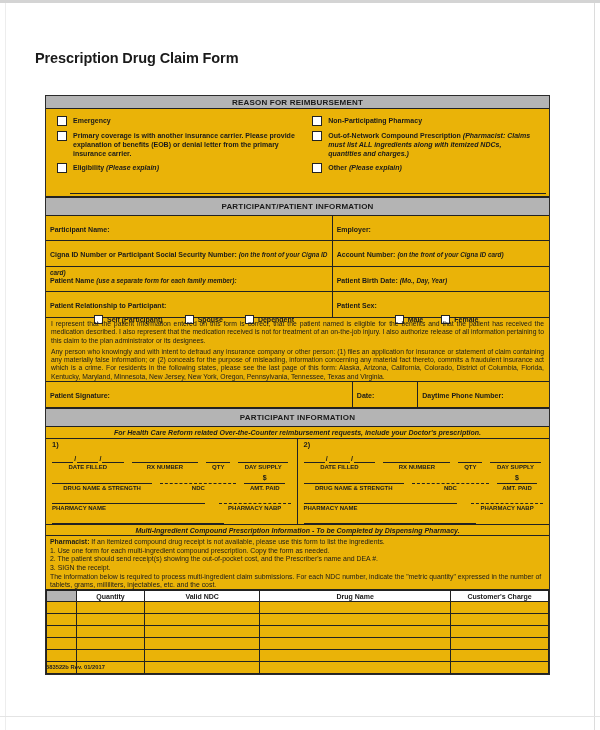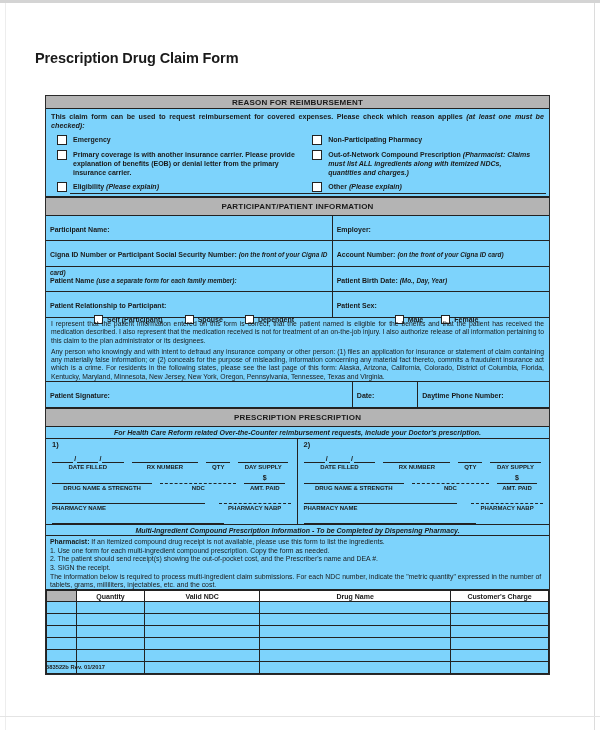--- a/index.html
+++ b/index.html
@@ -17,21 +17,21 @@
   .edge-right { position:absolute; left:594px; top:3px; width:1px; height:727px; background:#dcdcdc; }
   .edge-bottom { position:absolute; left:0; top:716px; width:600px; height:1px; background:#e4e4e4; }
 
   .page-title {
     position:absolute; left:35px; top:50px;
     font-size:14.5px; font-weight:700; letter-spacing:-0.1px;
   }
 
   .form {
     position:absolute; left:45px; top:95px; width:505px;
-    border:1.5px solid #2b2b2b; background:#7dd3fc;
+    border:1.5px solid #2b2b2b; background:#eab308;
   }
   .band {
     height:13px; background:#b4b4b4;
     border-top:1px solid #222; border-bottom:1px solid #222;
     display:flex; align-items:center; justify-content:center;
     font-size:8px; font-weight:700; letter-spacing:0.2px;
   }
   .band.h12 { height:19px; }
   .band.first { border-top:none; }
 
@@ -113,21 +113,20 @@
 <div class="edge-left"></div>
 <div class="edge-right"></div>
 <div class="edge-bottom"></div>
 
 <div class="page-title">Prescription Drug Claim Form</div>
 
 <div class="form">
 
   <div class="band first">REASON FOR REIMBURSEMENT</div>
   <div class="reason-body">
-    <div class="intro"><span>This claim form can be used to request reimbursement for covered expenses. Please check which reason applies </span><i>(at least one must be checked):</i></div>
     <div class="cb-grid">
       <div class="cbitem indent">
         <span class="cb"></span>
         <span><span>Emergency</span></span>
       </div>
       <div class="cbitem">
         <span class="cb"></span>
         <span><span>Non-Participating Pharmacy</span></span>
       </div>
       <div class="cbitem indent">
@@ -201,21 +200,21 @@
     <p>I represent that the patient information entered on this form is correct, that the patient named is eligible for the benefits and that the patient has received the medication described. I also represent that the medication received is not for treatment of an on-the-job injury. I also authorize release of all information pertaining to this claim to the plan administrator or its designees.</p>
     <p>Any person who knowingly and with intent to defraud any insurance company or other person: (1) files an application for insurance or statement of claim containing any materially false information; or (2) conceals for the purpose of misleading, information concerning any material fact thereto, commits a fraudulent insurance act which is a crime. For residents in the following states, please see the last page of this form: Alaska, Arizona, California, Colorado, District of Columbia, Florida, Kentucky, Maryland, Minnesota, New Jersey, New York, Oregon, Pennsylvania, Tennessee, Texas and Virginia.</p>
   </div>
 
   <div class="sigrow">
     <div class="sig"><span class="flabel">Patient Signature:</span></div>
     <div class="date"><span class="flabel">Date:</span></div>
     <div class="phone"><span class="flabel">Daytime Phone Number:</span></div>
   </div>
 
-  <div class="band h12">PRESCRIPTION PRESCRIPTION</div>
+  <div class="band h12">PARTICIPANT INFORMATION</div>
   <div class="rx-note">For Health Care Reform related Over-the-Counter reimbursement requests, include your Doctor's prescription.</div>
 
   <div class="rx-area">
 
     <div class="rx-block left">
       <div class="rx-num">1)</div>
       <div class="rx-row rowA">
         <div class="fl w-date">
           <div class="dateln">
               <span class="seg"></span>

